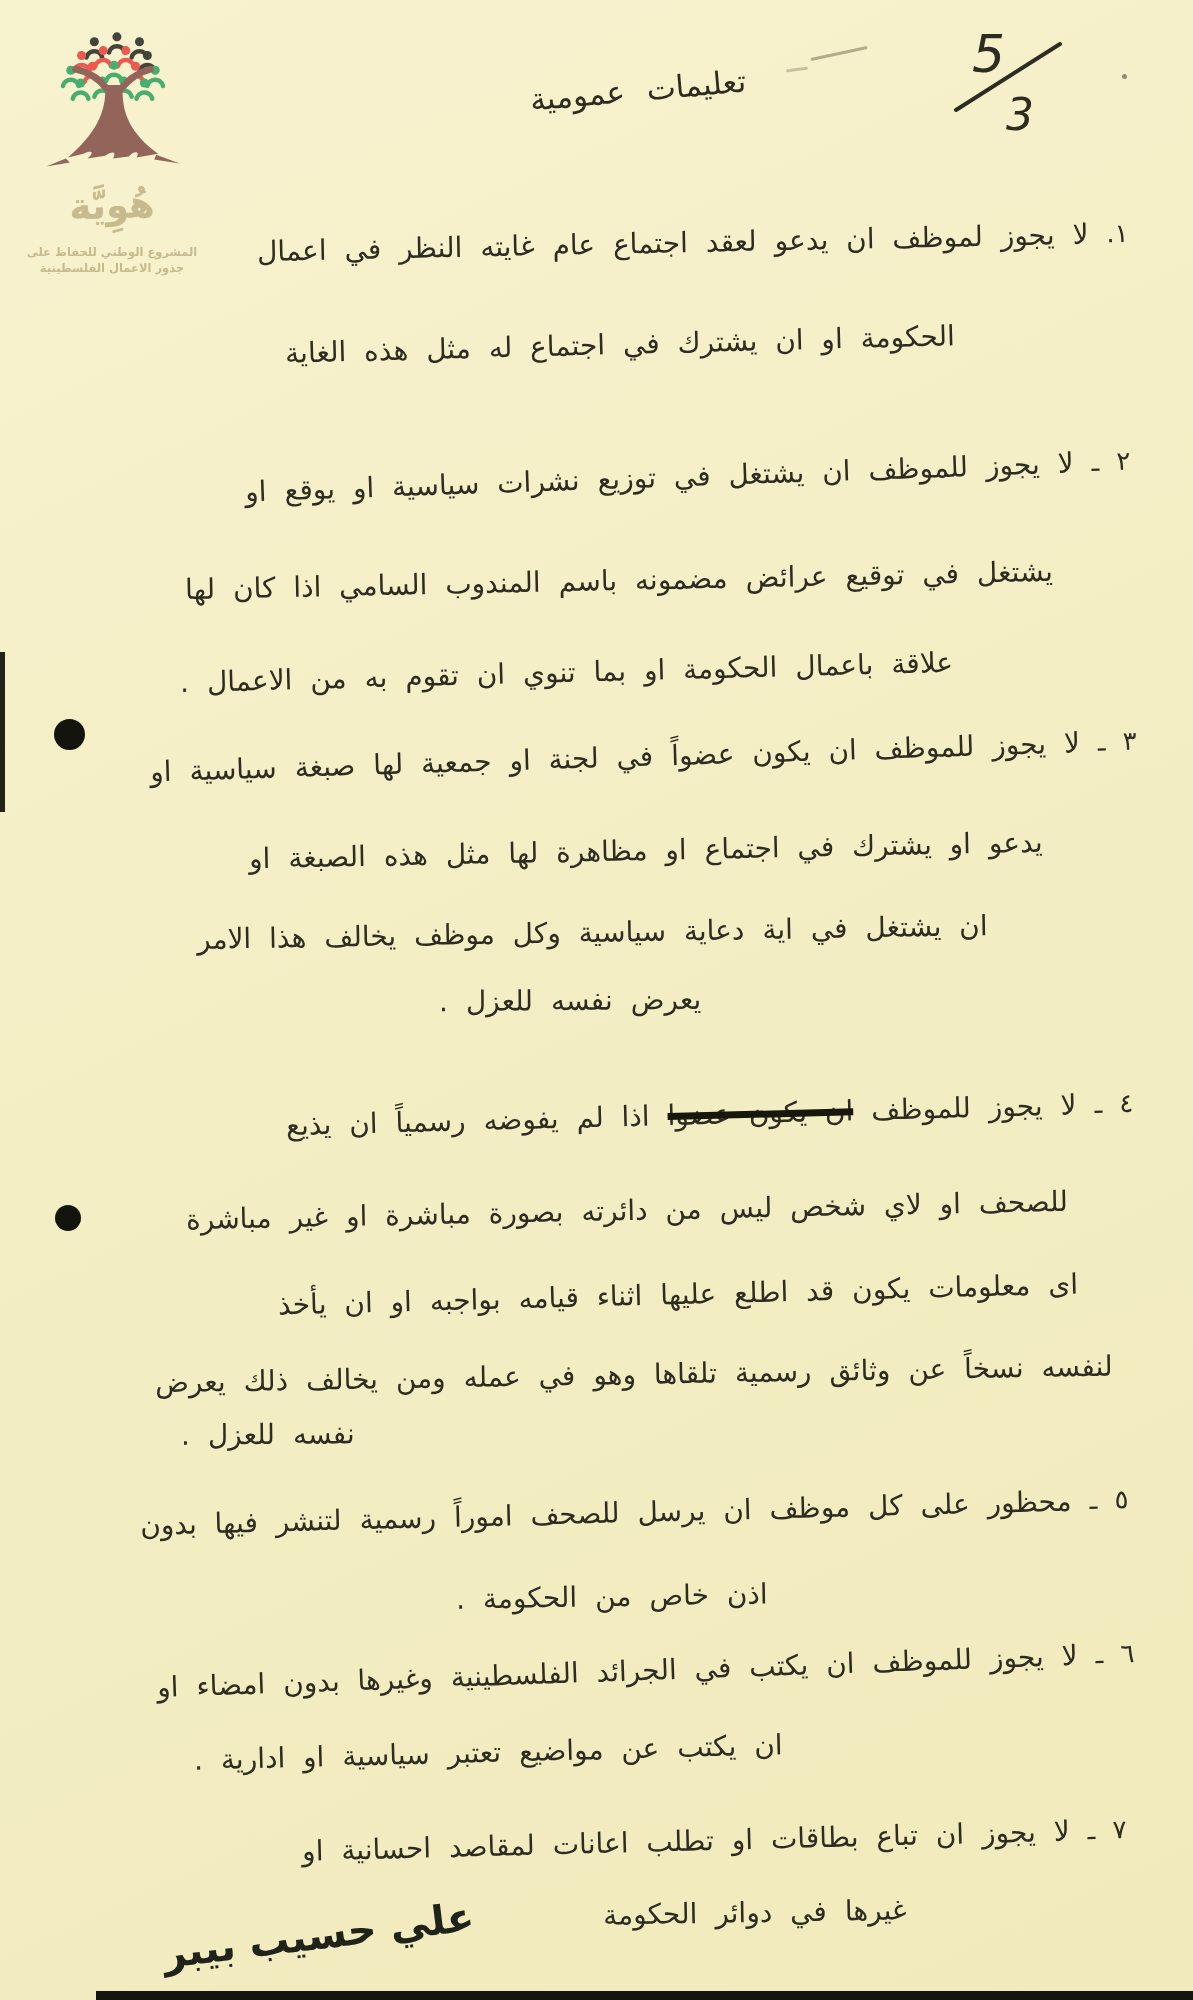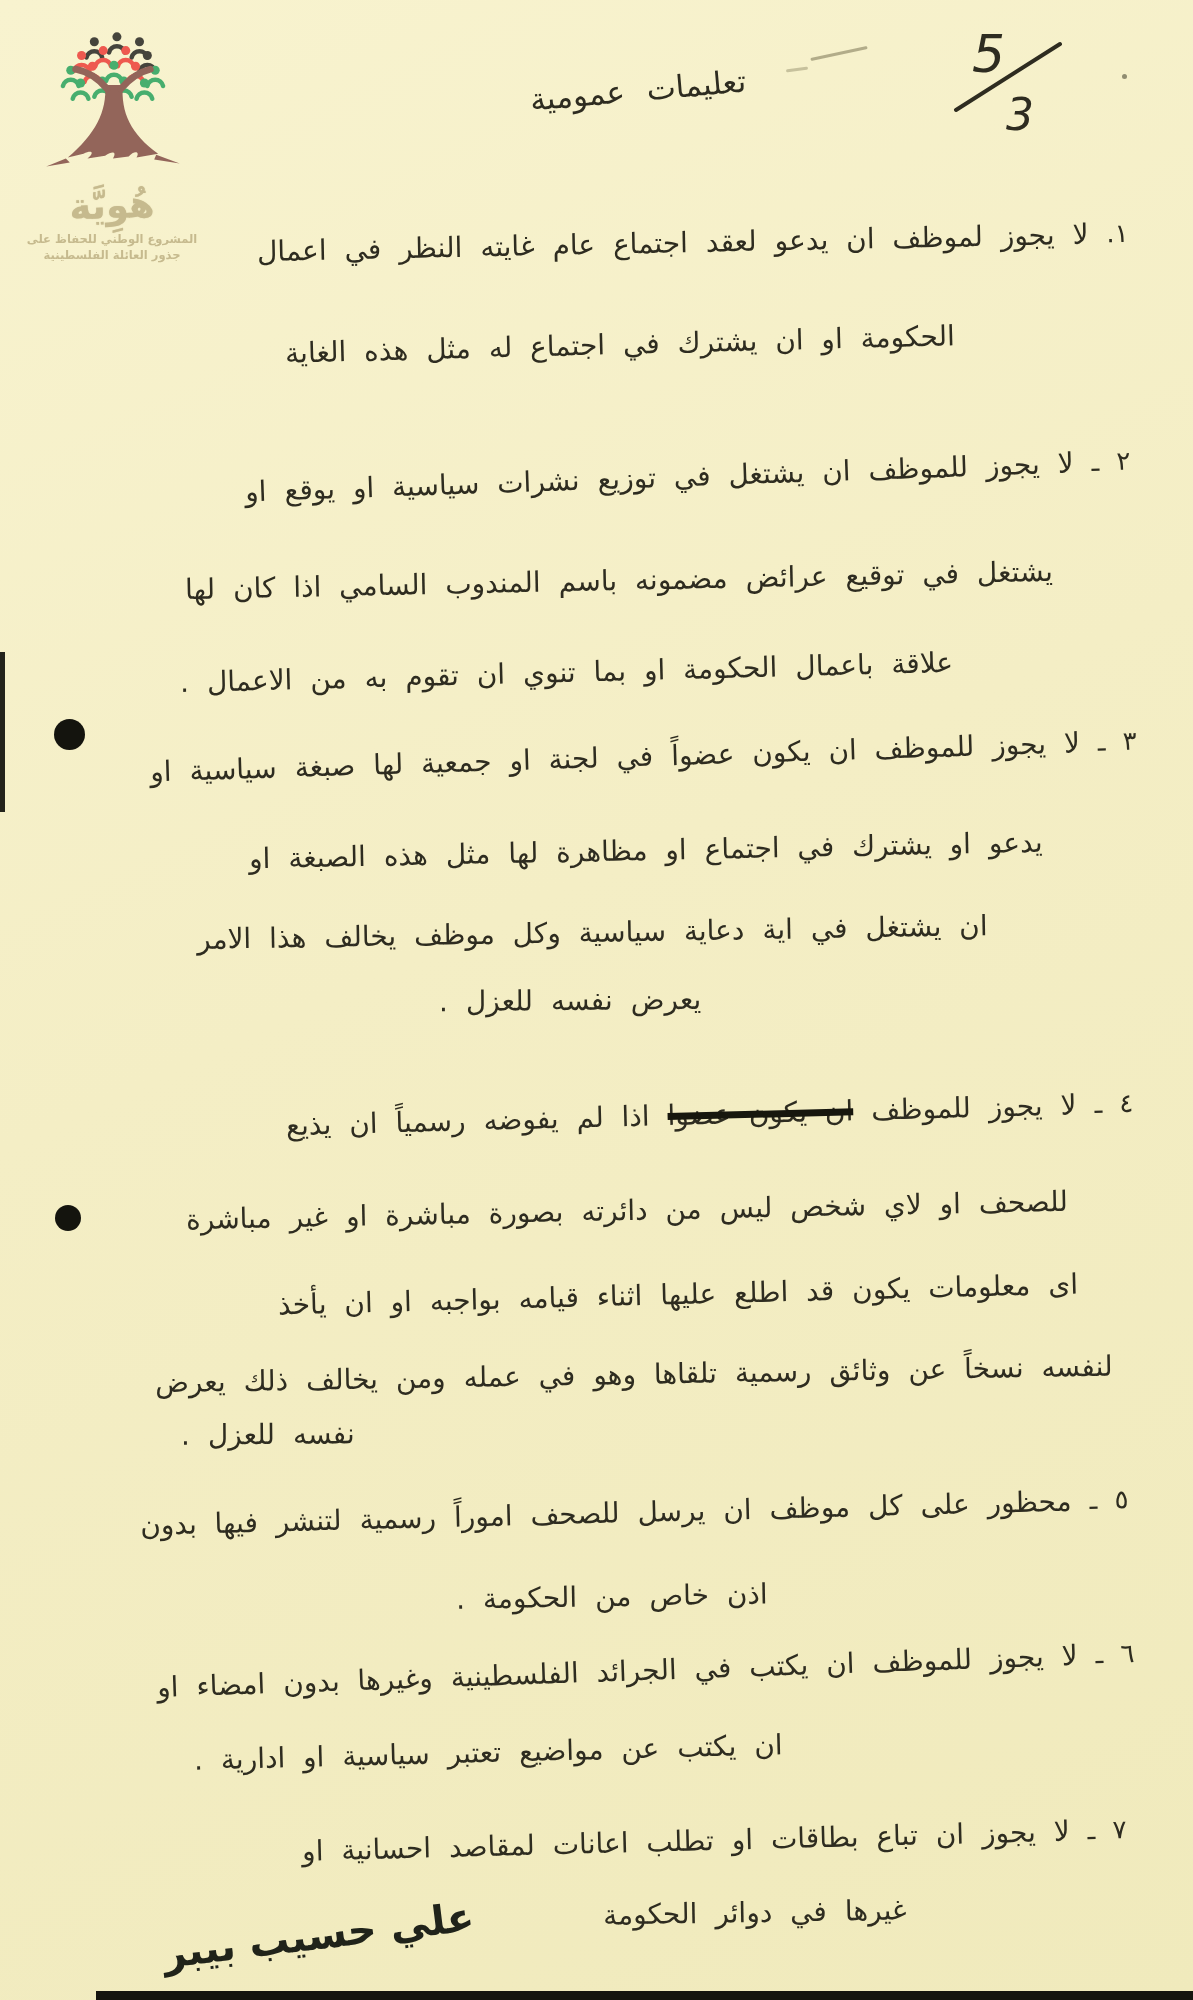--- a/index.html
+++ b/index.html
@@ -15,21 +15,21 @@
   
   .logo{position:absolute;left:26px;top:28px;width:172px;text-align:center;}
   .logo svg{display:block;margin:0 auto;}
   .wordmark{
     font-size:37px;font-weight:bold;color:var(--c-logo_tan,#c6ba8e);
     margin-top:-6px;transform:rotate(-2deg);direction:rtl;
     text-shadow:0 0 1px rgba(198,186,142,.6);
   }
   .logo-sub{
     direction:rtl;font-size:11.5px;line-height:1.4;font-weight:bold;
-    color:var(--c-logo_tan,#c6ba8e);margin-top:4px;
+    color:var(--c-logo_tan,#c6ba8e);margin-top:17px;
   }
   
   .pagenum{position:absolute;left:948px;top:20px;width:130px;height:118px;}
   .pagenum text{fill:var(--c-ink,#2e2c20);font-family:"DejaVu Sans",sans-serif;font-style:italic;}
   
   .title{
     position:absolute;left:468px;top:72px;width:340px;text-align:center;
     direction:rtl;font-size:31px;letter-spacing:2px;word-spacing:12px;
     color:var(--c-ink,#2e2c20);transform:rotate(-5deg);
   }
@@ -94,21 +94,21 @@
 
       <path fill="var(--c-logo_trunk,#93655a)" d="M68,58 C70,85 58,108 30,132 L46,128 C54,124 58,126 50,133 L68,130 C76,125 80,126 76,133 L92,131 C97,125 104,125 100,132 L122,128 C94,108 84,86 86,58 Z"></path>
       <path fill="var(--c-logo_trunk,#93655a)" d="M28,133 L8,141 L32,137 Z"></path>
       <path fill="var(--c-logo_trunk,#93655a)" d="M120,129 L144,138 L118,134 Z"></path>
       <path fill="none" stroke="var(--c-logo_trunk,#93655a)" stroke-width="7" stroke-linecap="round" d="M70,62 C60,50 48,44 38,42"></path>
       <path fill="none" stroke="var(--c-logo_trunk,#93655a)" stroke-width="7" stroke-linecap="round" d="M84,62 C94,50 106,44 114,42"></path>
     </svg>
     <div class="wordmark">هُوِيَّة</div>
     <div class="logo-sub">
       <div>المشروع الوطني للحفاظ على</div>
-      <div>جذور العائلة الفلسطينية</div>
+      <div>جذور الاعمال الفلسطينية</div>
     </div>
   </div>
 
   <svg class="pagenum" viewBox="0 0 130 118">
     <line x1="8" y1="90" x2="112" y2="24" stroke="var(--c-ink,#2e2c20)" stroke-width="4" stroke-linecap="round"></line>
     <text x="24" y="52" font-size="52">5</text>
     <text x="58" y="110" font-size="44">3</text>
   </svg>
 
   <div class="pencil pencil1"></div>

